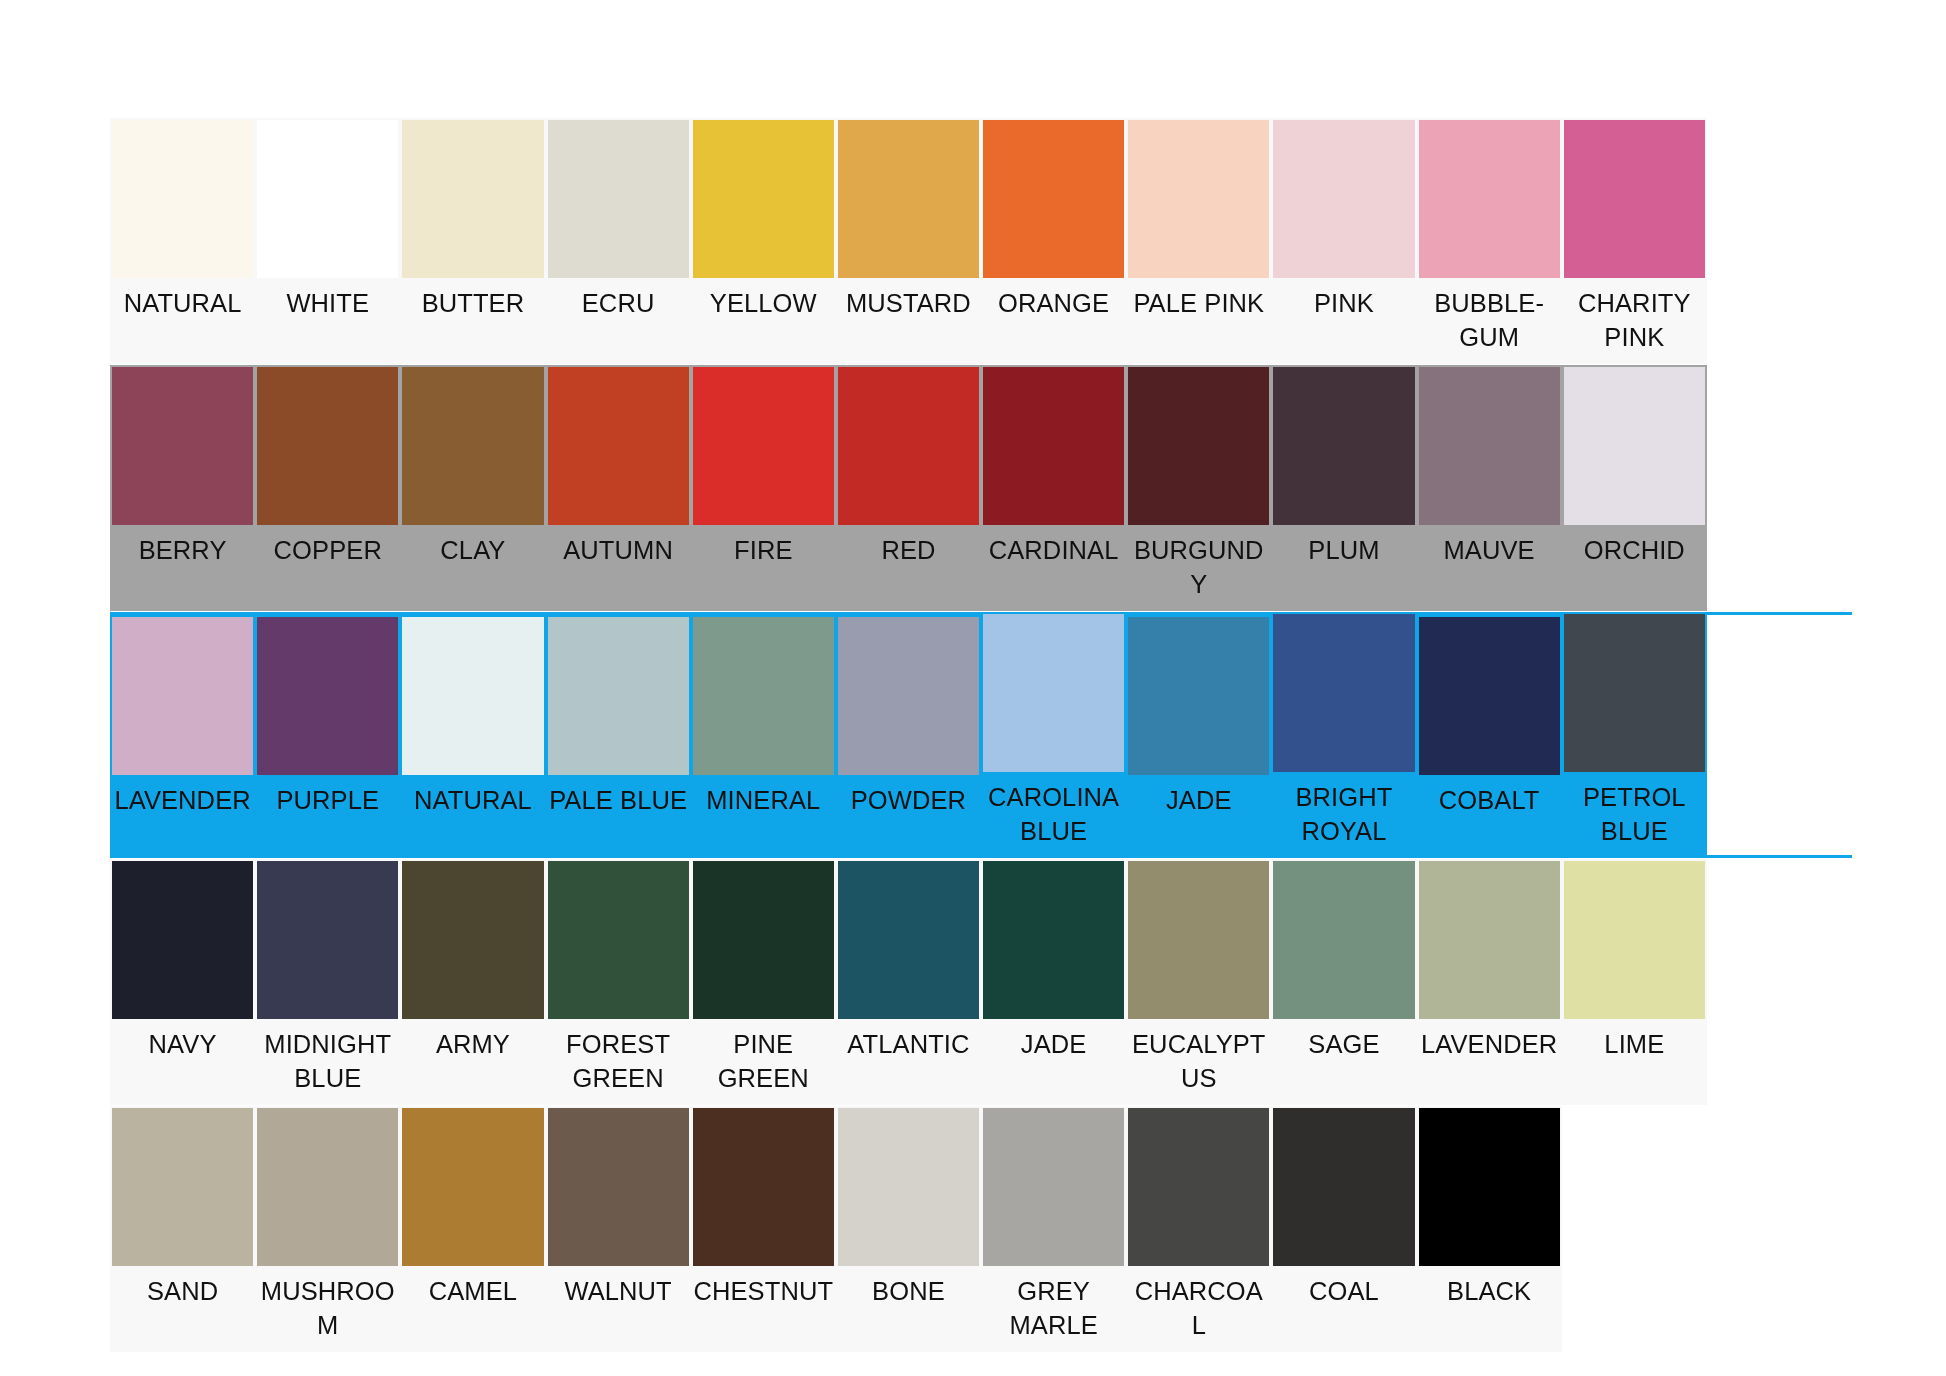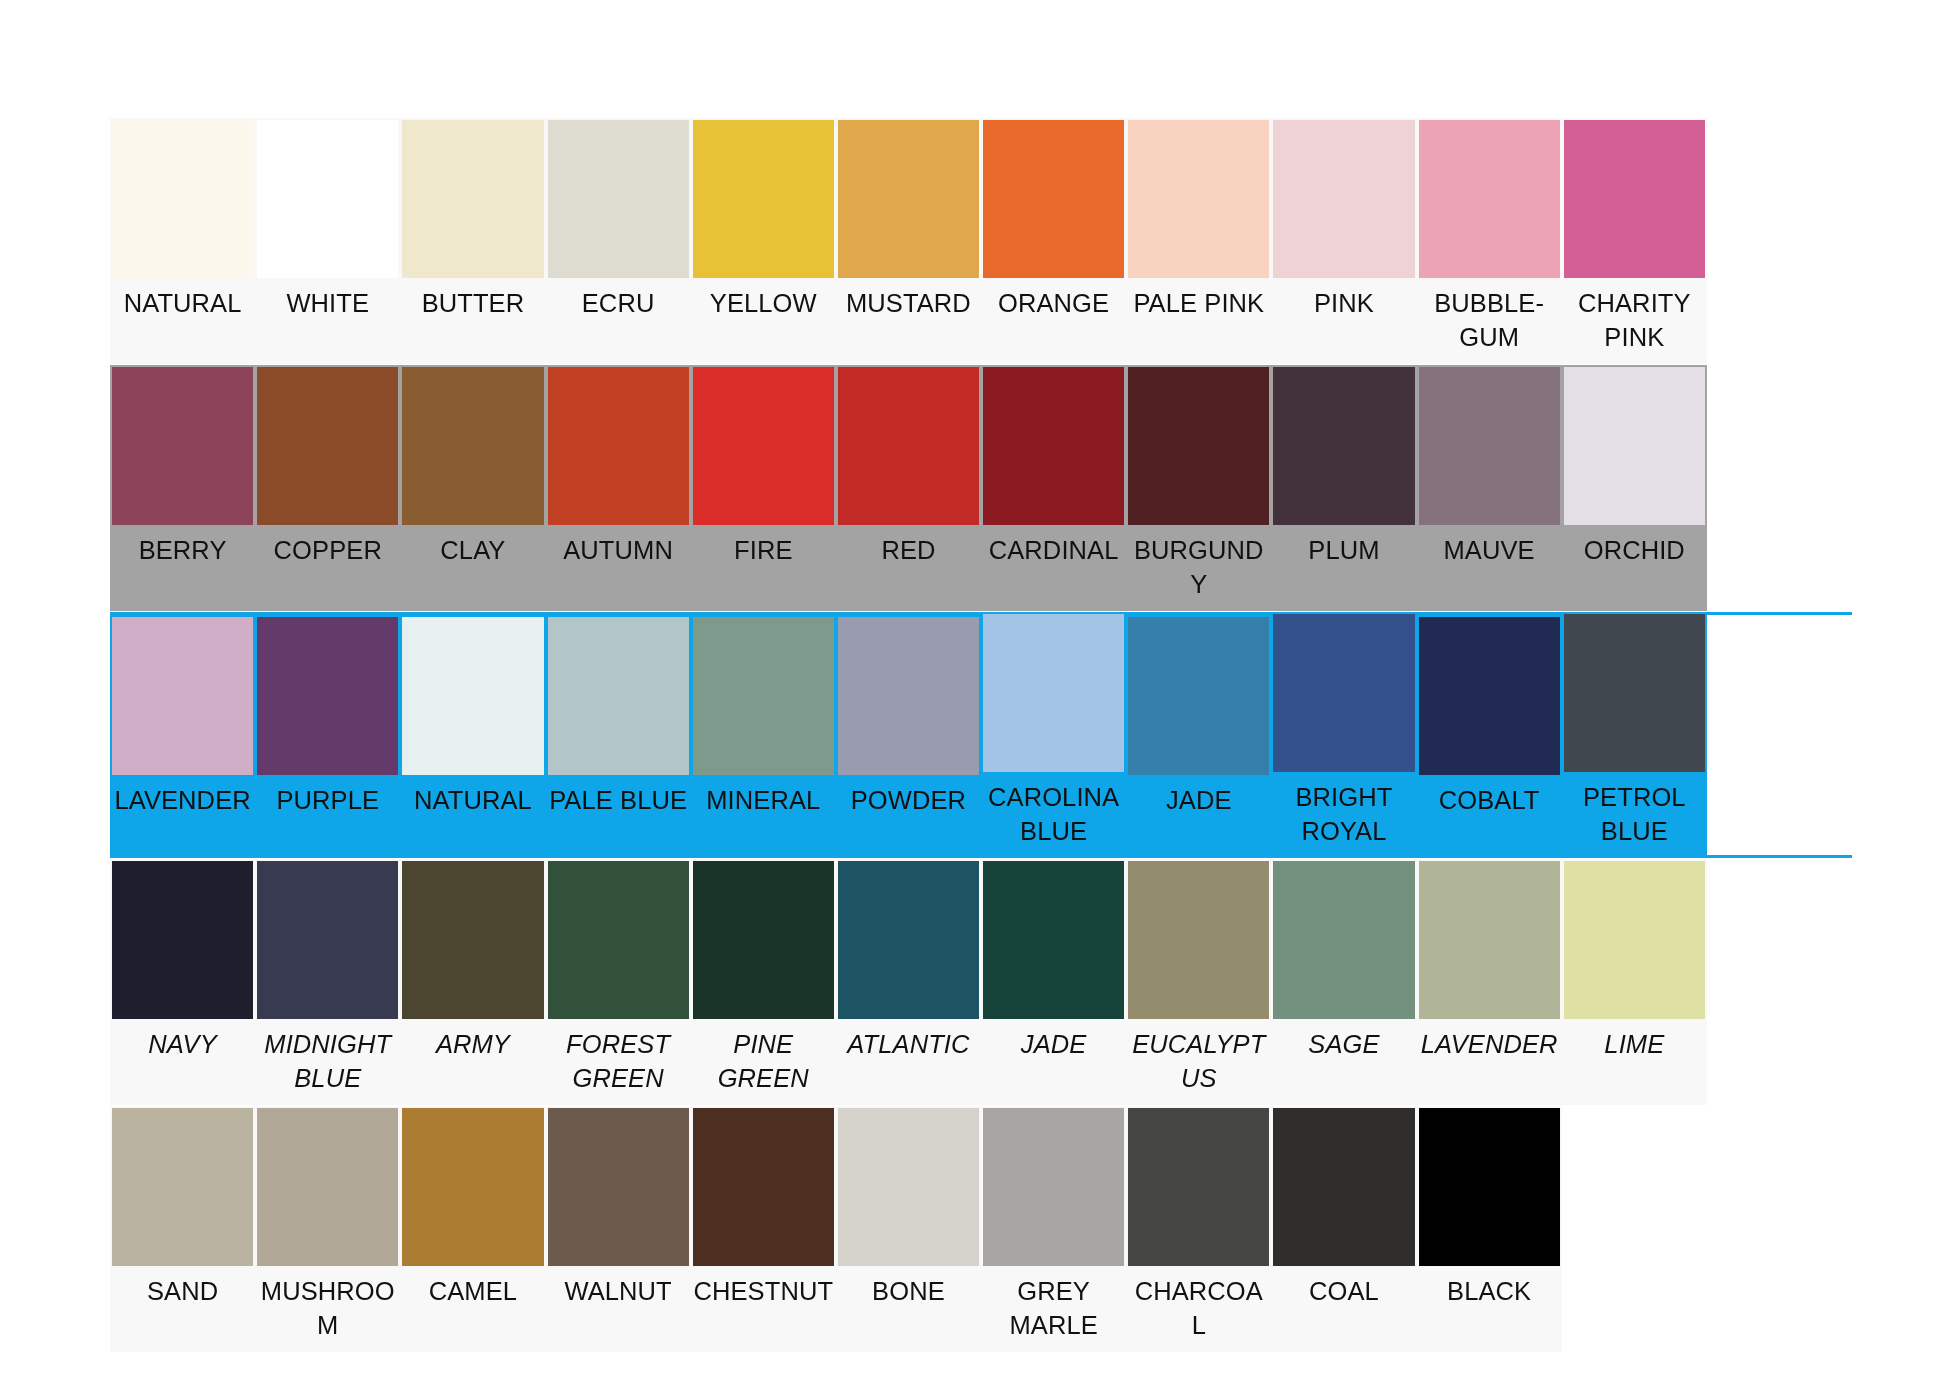--- a/index.html
+++ b/index.html
@@ -207,21 +207,21 @@
       </div>
       <div class="swatch-cell">
         <div class="swatch-chip" style="background: rgb(64, 71, 78);"></div>
         <div class="swatch-label">PETROL BLUE</div>
       </div>
       <div class="swatch-cell empty">
         <div class="swatch-chip"></div>
         <div class="swatch-label"></div>
       </div>
     </div>
-    <div class="swatch-row" style="background: rgb(248, 248, 248); font-style: italic;">
+    <div class="swatch-row" style="background: rgb(248, 248, 248);">
       <div class="swatch-cell">
         <div class="swatch-chip" style="background: rgb(29, 31, 44);"></div>
         <div class="swatch-label">NAVY</div>
       </div>
       <div class="swatch-cell">
         <div class="swatch-chip" style="background: rgb(56, 58, 82);"></div>
         <div class="swatch-label">MIDNIGHT BLUE</div>
       </div>
       <div class="swatch-cell">
         <div class="swatch-chip" style="background: rgb(76, 69, 47);"></div>

